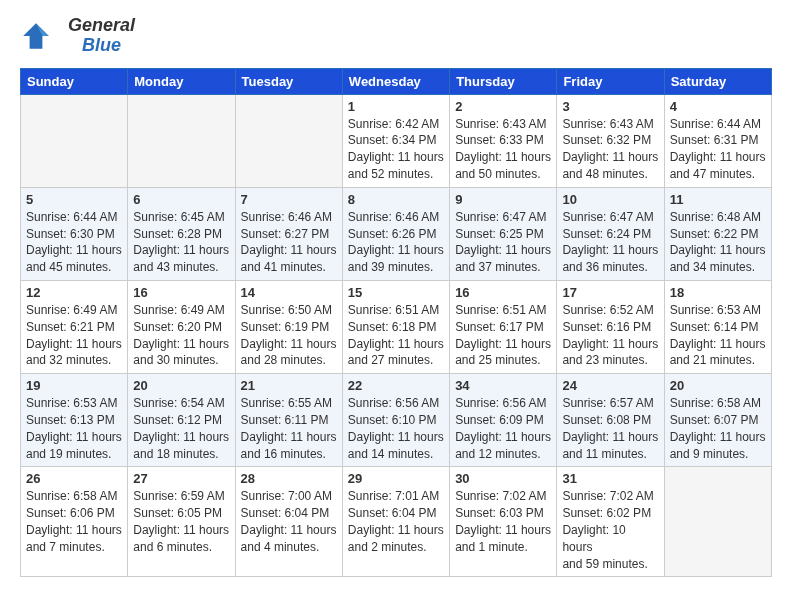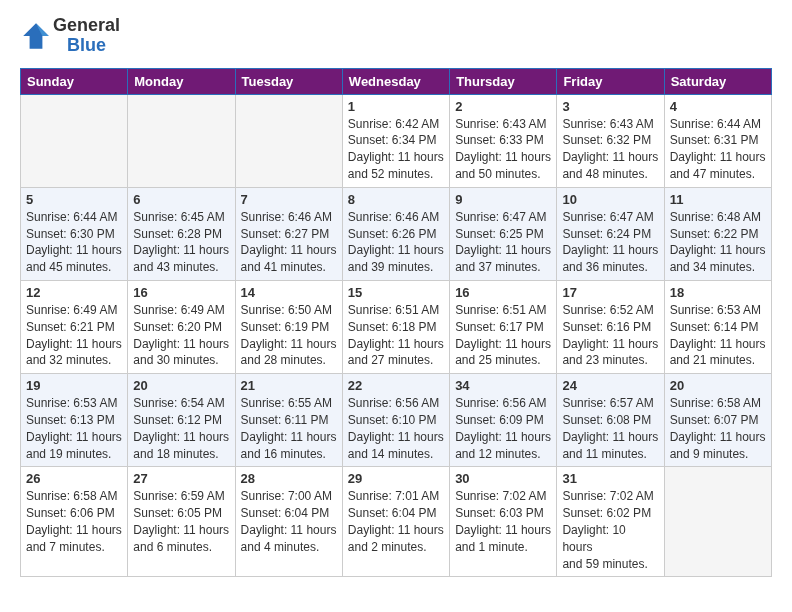--- a/index.html
+++ b/index.html
@@ -15,21 +15,22 @@
     }
     .header {
       display: flex;
       justify-content: space-between;
       align-items: flex-start;
       margin-bottom: 12px;
     }
     .logo {
       display: flex;
       align-items: center;
-      gap: 1px;
+      gap: 16px;
+      font-style: italic;
     }
     .logo-text {
       display: flex;
       flex-direction: column;
       line-height: 1.1;
     }
     .logo-general {
       font-size: 18px;
       font-weight: bold;
       color: #333;
@@ -56,21 +57,21 @@
     .subtitle {
       font-size: 15px;
       color: #555;
     }
     .calendar-table {
       width: 100%;
       border-collapse: collapse;
       table-layout: fixed;
     }
     .calendar-table th {
-      background: #701a75;
+      background: #1d4ed8;
       color: #fff;
       text-align: left;
       padding: 5px 6px;
       font-size: 13px;
       font-weight: bold;
       border: 1px solid #2a6ebb;
     }
     .calendar-table td {
       border: 1px solid #ccc;
       vertical-align: top;

